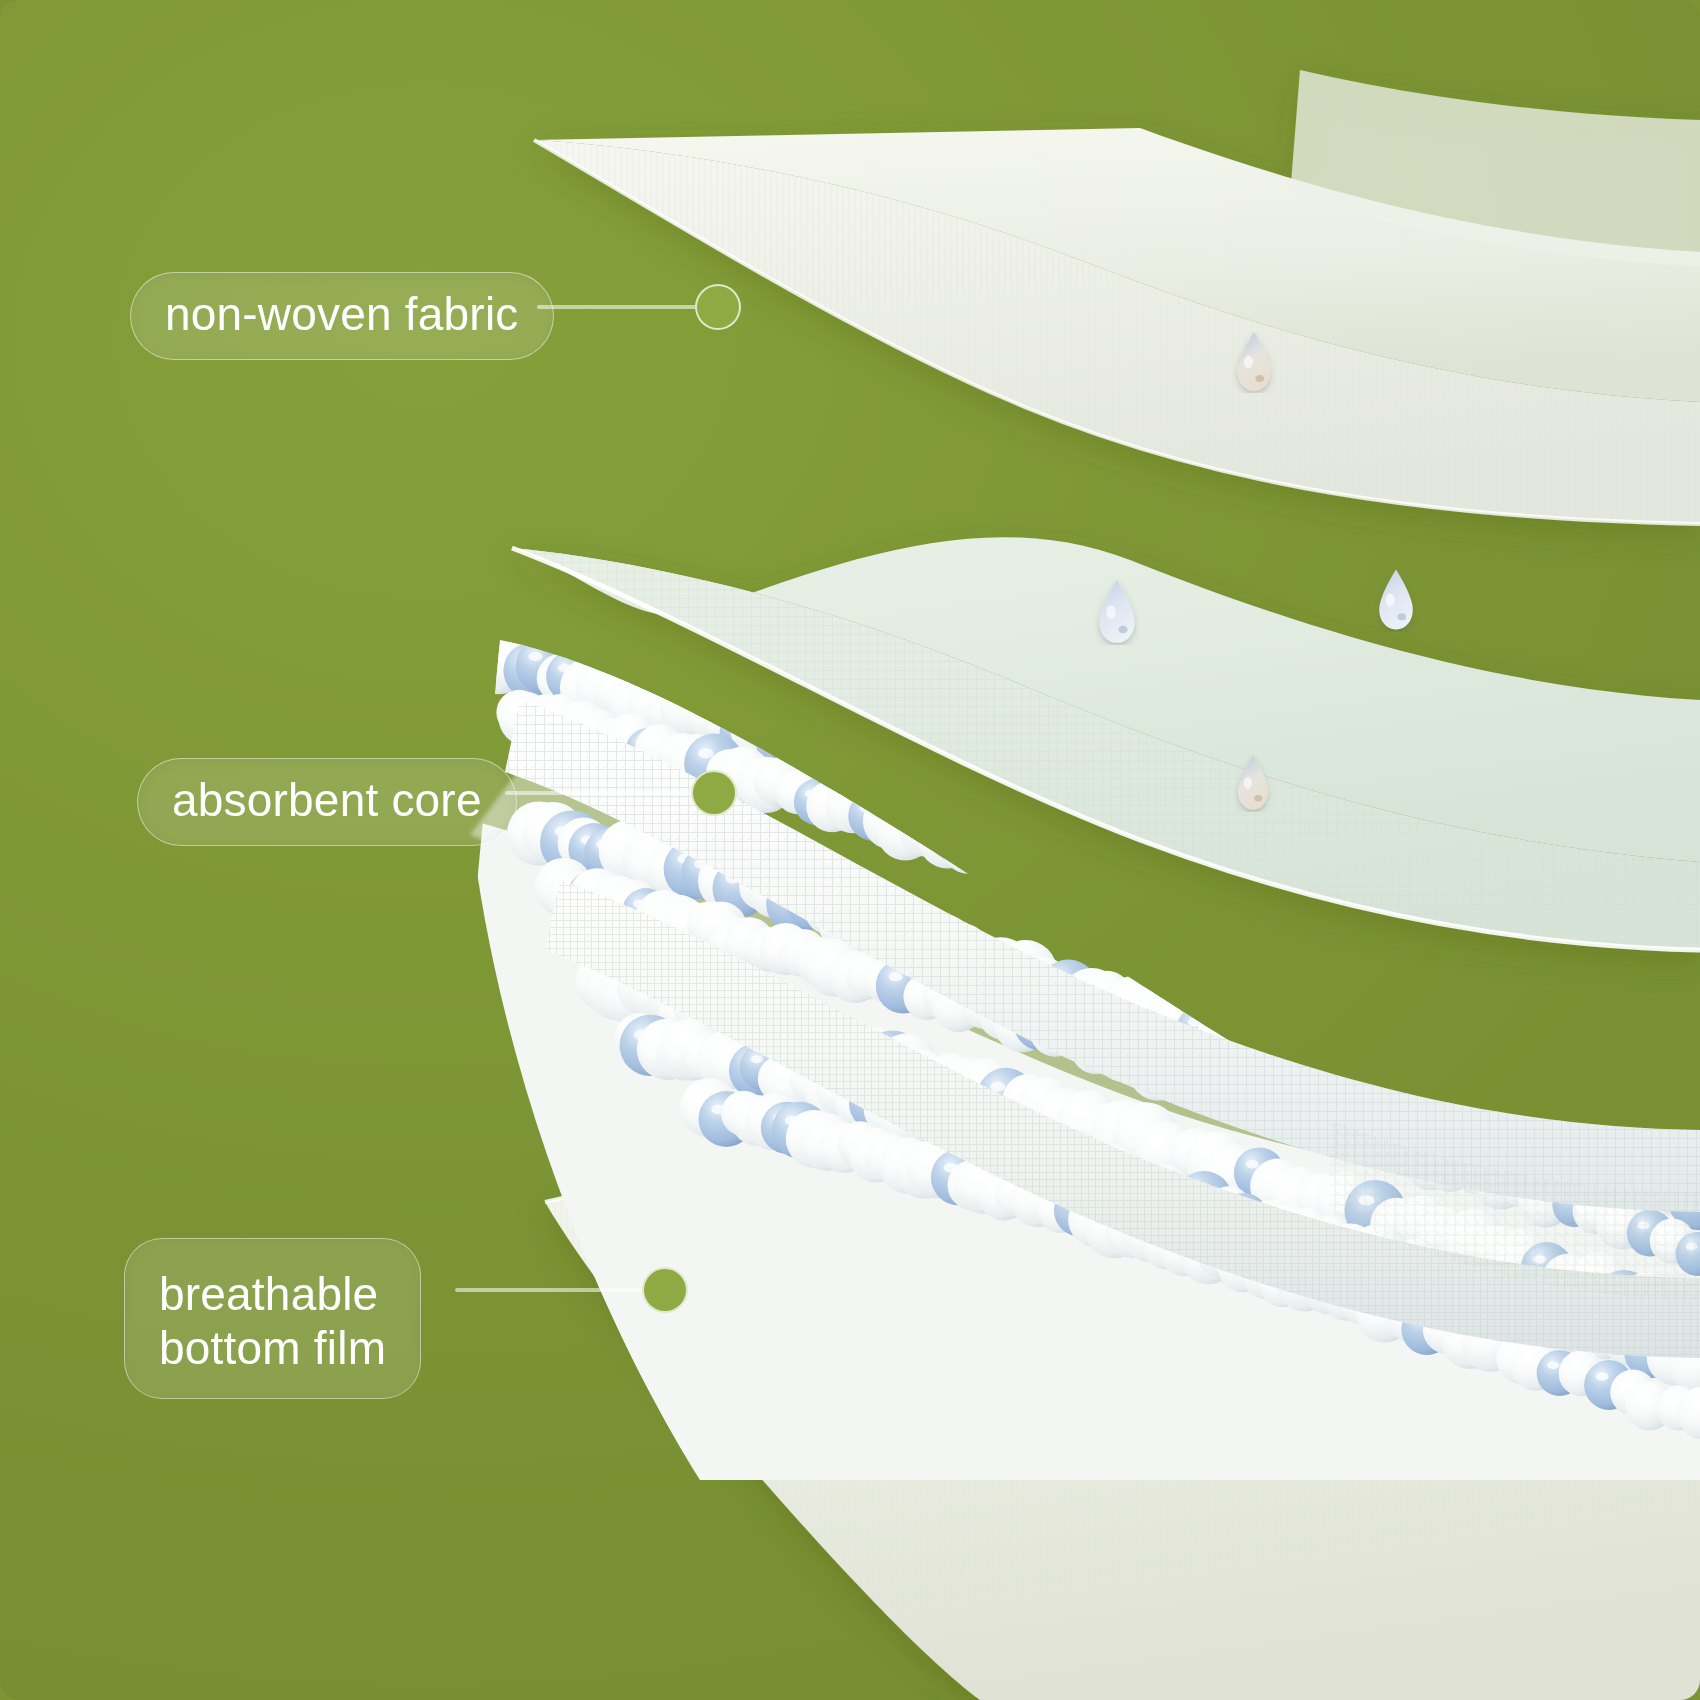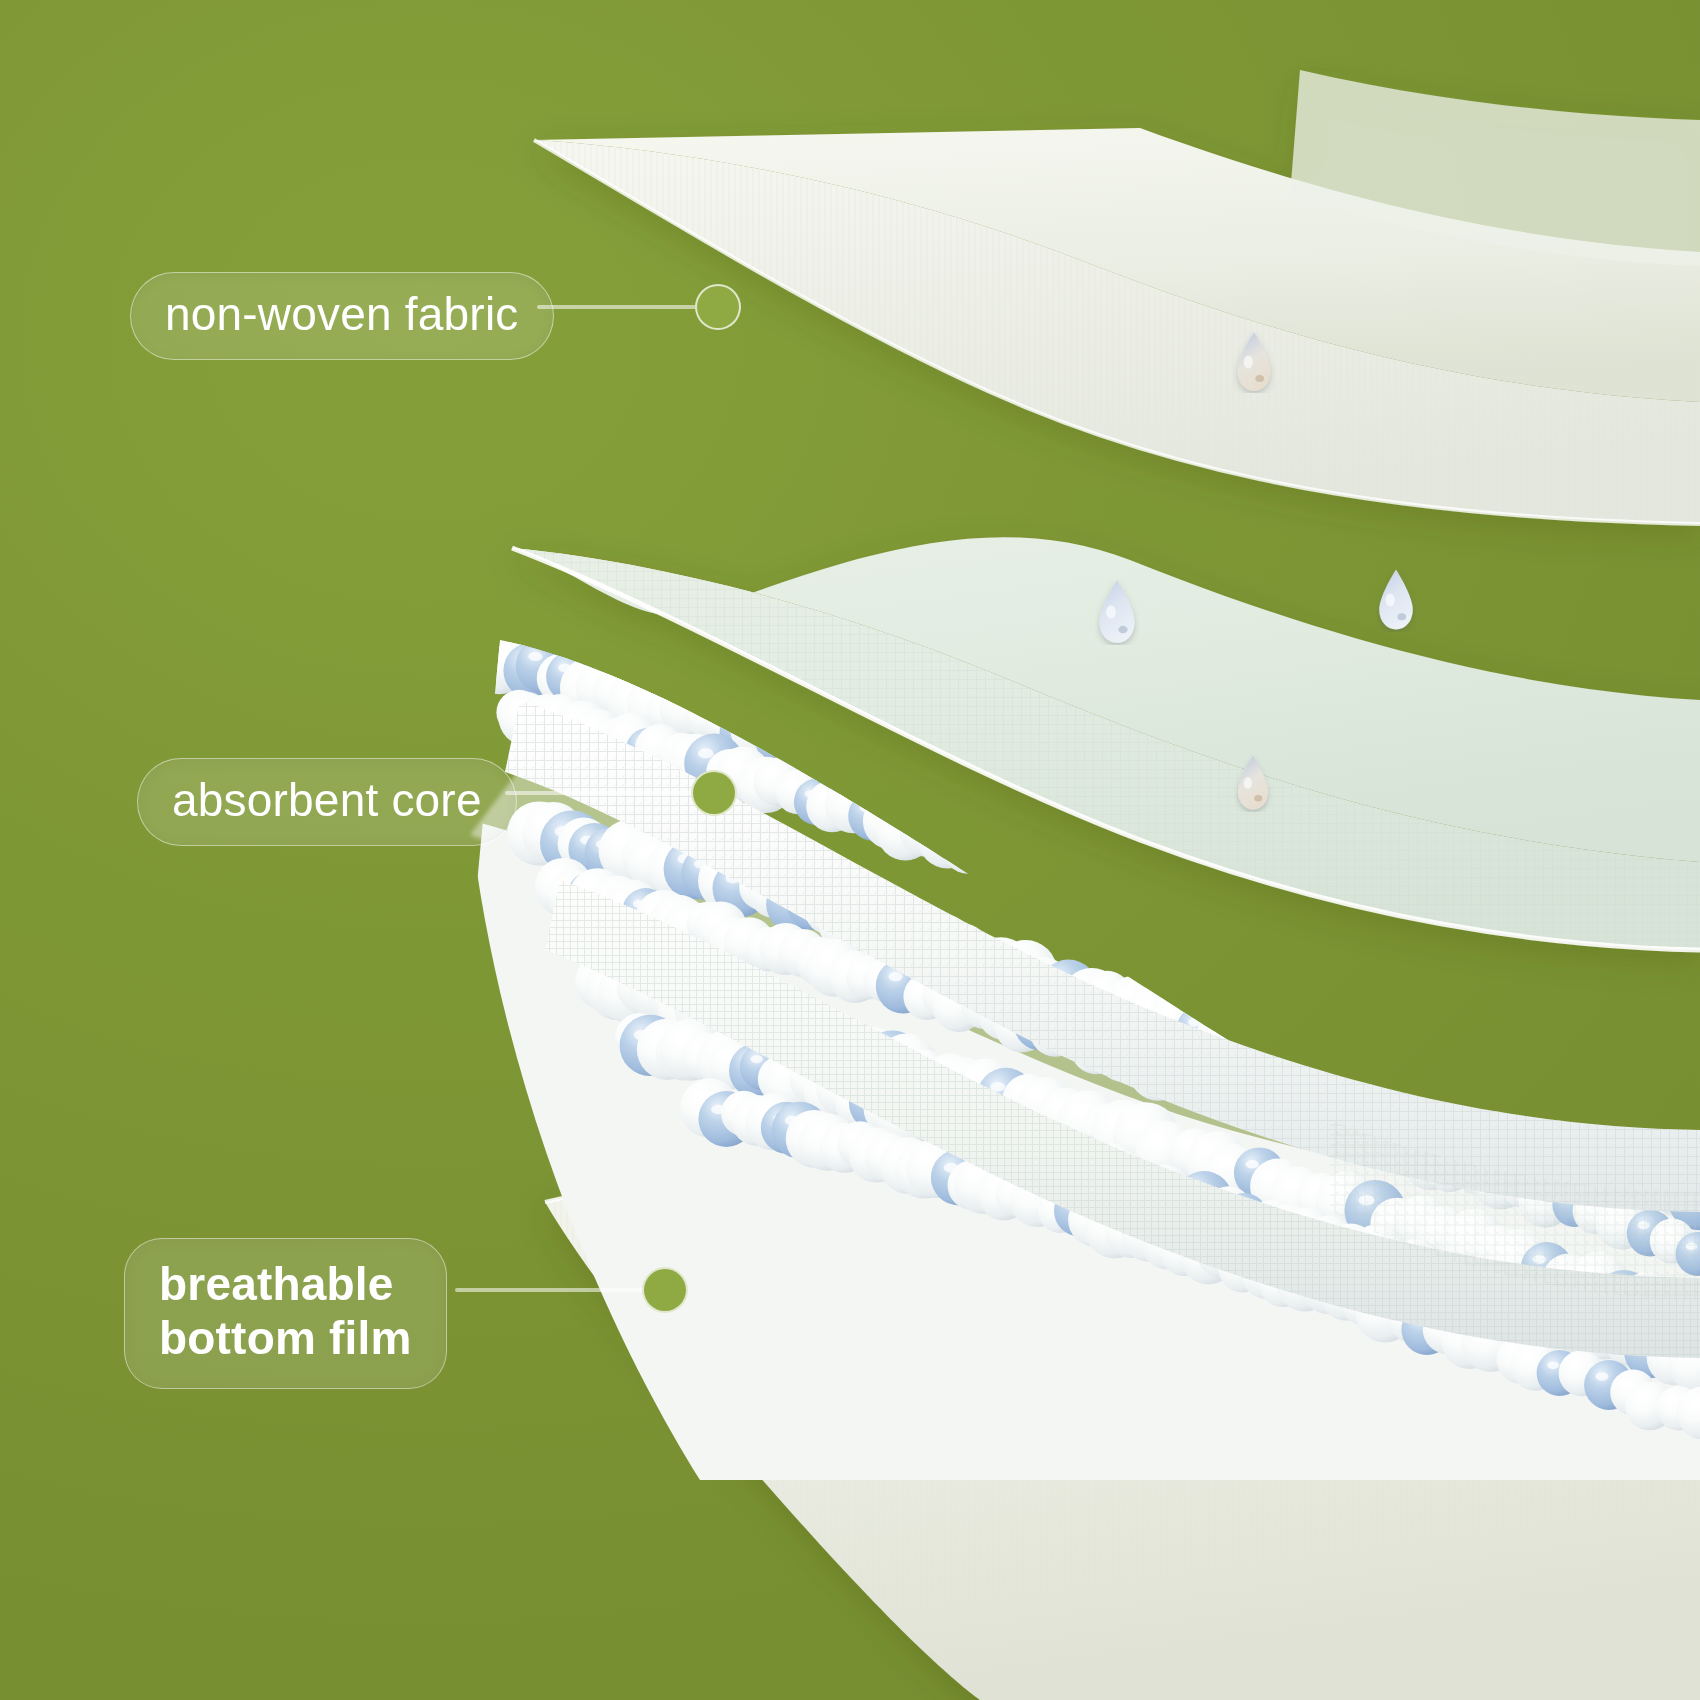--- a/index.html
+++ b/index.html
@@ -10,20 +10,21 @@
   }
   body {
     font-family: "Liberation Sans", sans-serif;
   }
   #stage {
     position: relative;
     width: 1700px;
     height: 1700px;
     overflow: hidden;
     background: #7c9434;
+    border-radius: 20px;
   }
 
   
   .bg-base {
     position: absolute;
     inset: 0;
     background: radial-gradient(120% 100% at 25% 20%, #85a03a 0%, #7b9333 55%, #748c2f 100%);
   }
 
   
@@ -43,21 +44,21 @@
     border-radius: 44px;
     padding: 14px 34px 18px 34px;
     color: #ffffff;
     font-size: 46px;
     line-height: 1.18;
     letter-spacing: 0.2px;
     white-space: pre-line;
     box-shadow: 0 2px 14px rgba(0,0,0,0.05) inset;
     pointer-events: auto;
   }
-  .pill.two-line { padding: 18px 34px 22px 34px; border-radius: 38px; font-weight: bold; }
+  .pill.two-line { padding: 28px 34px 22px 34px; border-radius: 38px; }
 
   .leader {
     position: absolute;
     height: 4px;
     background: rgba(255,255,255,0.55);
     border-radius: 2px;
   }
   .dot {
     position: absolute;
     width: 46px;

